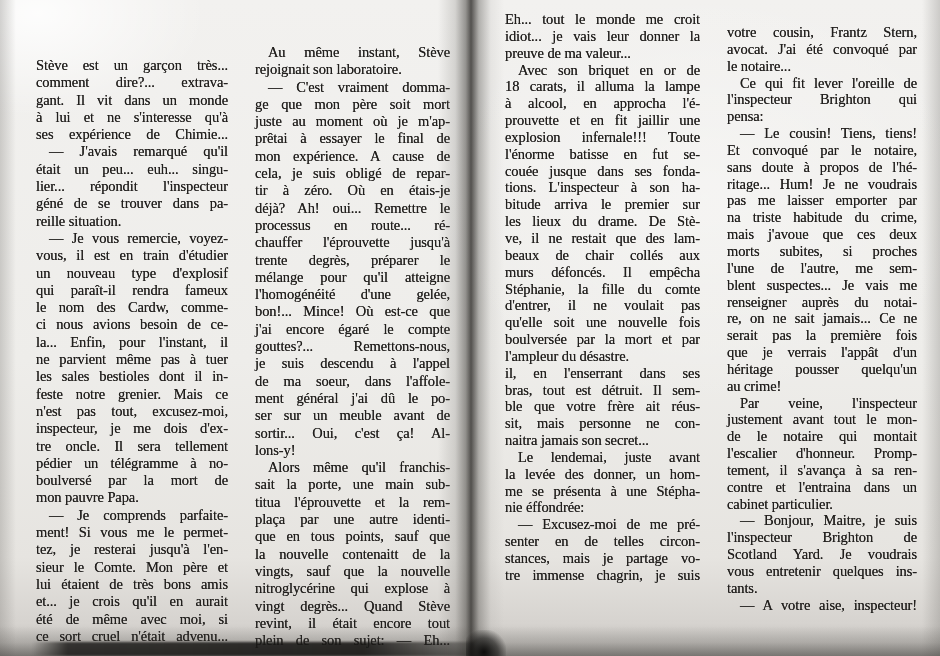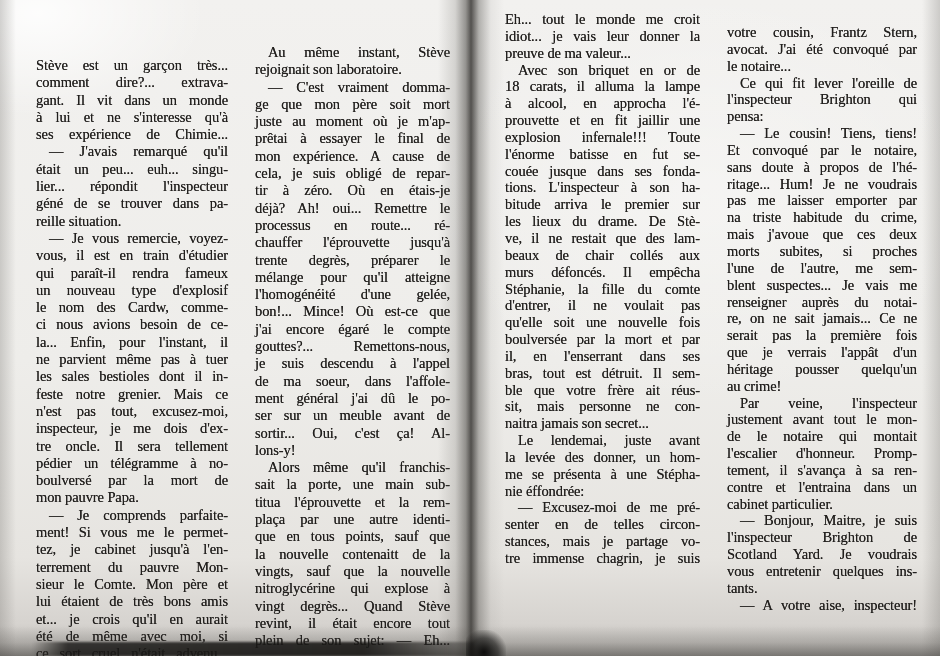--- a/index.html
+++ b/index.html
@@ -98,40 +98,39 @@
         <div class="para">
           <div class="line just first">— J'avais remarqué qu'il</div>
           <div class="line just">était un peu... euh... singu-</div>
           <div class="line just">lier... répondit l'inspecteur</div>
           <div class="line just">géné de se trouver dans pa-</div>
           <div class="line">reille situation.</div>
         </div>
         <div class="para">
           <div class="line just first">— Je vous remercie, voyez-</div>
           <div class="line just">vous, il est en train d'étudier</div>
+          <div class="line just">un nouveau type d'explosif</div>
           <div class="line just">qui paraît-il rendra fameux</div>
-          <div class="line just">un nouveau type d'explosif</div>
           <div class="line just">le nom des Cardw, comme-</div>
           <div class="line just">ci nous avions besoin de ce-</div>
           <div class="line just">la... Enfin, pour l'instant, il</div>
           <div class="line just">ne parvient même pas à tuer</div>
           <div class="line just">les sales bestioles dont il in-</div>
           <div class="line just">feste notre grenier. Mais ce</div>
           <div class="line just">n'est pas tout, excusez-moi,</div>
           <div class="line just">inspecteur, je me dois d'ex-</div>
           <div class="line just">tre oncle. Il sera tellement</div>
           <div class="line just">pédier un télégramme à no-</div>
           <div class="line just">boulversé par la mort de</div>
           <div class="line">mon pauvre Papa.</div>
         </div>
         <div class="para">
           <div class="line just first">— Je comprends parfaite-</div>
           <div class="line just">ment! Si vous me le permet-</div>
-          <div class="line just">tez, je cabinet jusqu'à l'en-</div>
-          <div class="line just">terrement du pauvre Mon-</div>
+          <div class="line just">tez, je resterai jusqu'à l'en-</div>
           <div class="line just">sieur le Comte. Mon père et</div>
           <div class="line just">lui étaient de très bons amis</div>
           <div class="line just">et... je crois qu'il en aurait</div>
           <div class="line just">été de même avec moi, si</div>
           <div class="line just">ce sort cruel n'était advenu...</div>
         </div>
       </div>
     <div class="col col2">
         <div class="para">
           <div class="line just first">Au même instant, Stève</div>
@@ -195,20 +194,21 @@
           <div class="line just">tions. L'inspecteur à son ha-</div>
           <div class="line just">bitude arriva le premier sur</div>
           <div class="line just">les lieux du drame. De Stè-</div>
           <div class="line just">ve, il ne restait que des lam-</div>
           <div class="line just">beaux de chair collés aux</div>
           <div class="line just">murs défoncés. Il empêcha</div>
           <div class="line just">Stéphanie, la fille du comte</div>
           <div class="line just">d'entrer, il ne voulait pas</div>
           <div class="line just">qu'elle soit une nouvelle fois</div>
           <div class="line just">boulversée par la mort et par</div>
+          <div class="line">l'ampleur du désastre.</div>
         </div>
         <div class="para">
           <div class="line just">il, en l'enserrant dans ses</div>
           <div class="line just">bras, tout est détruit. Il sem-</div>
           <div class="line just">ble que votre frère ait réus-</div>
           <div class="line just">sit, mais personne ne con-</div>
           <div class="line">naitra jamais son secret...</div>
         </div>
         <div class="para">
           <div class="line just first">Le lendemai, juste avant</div>

